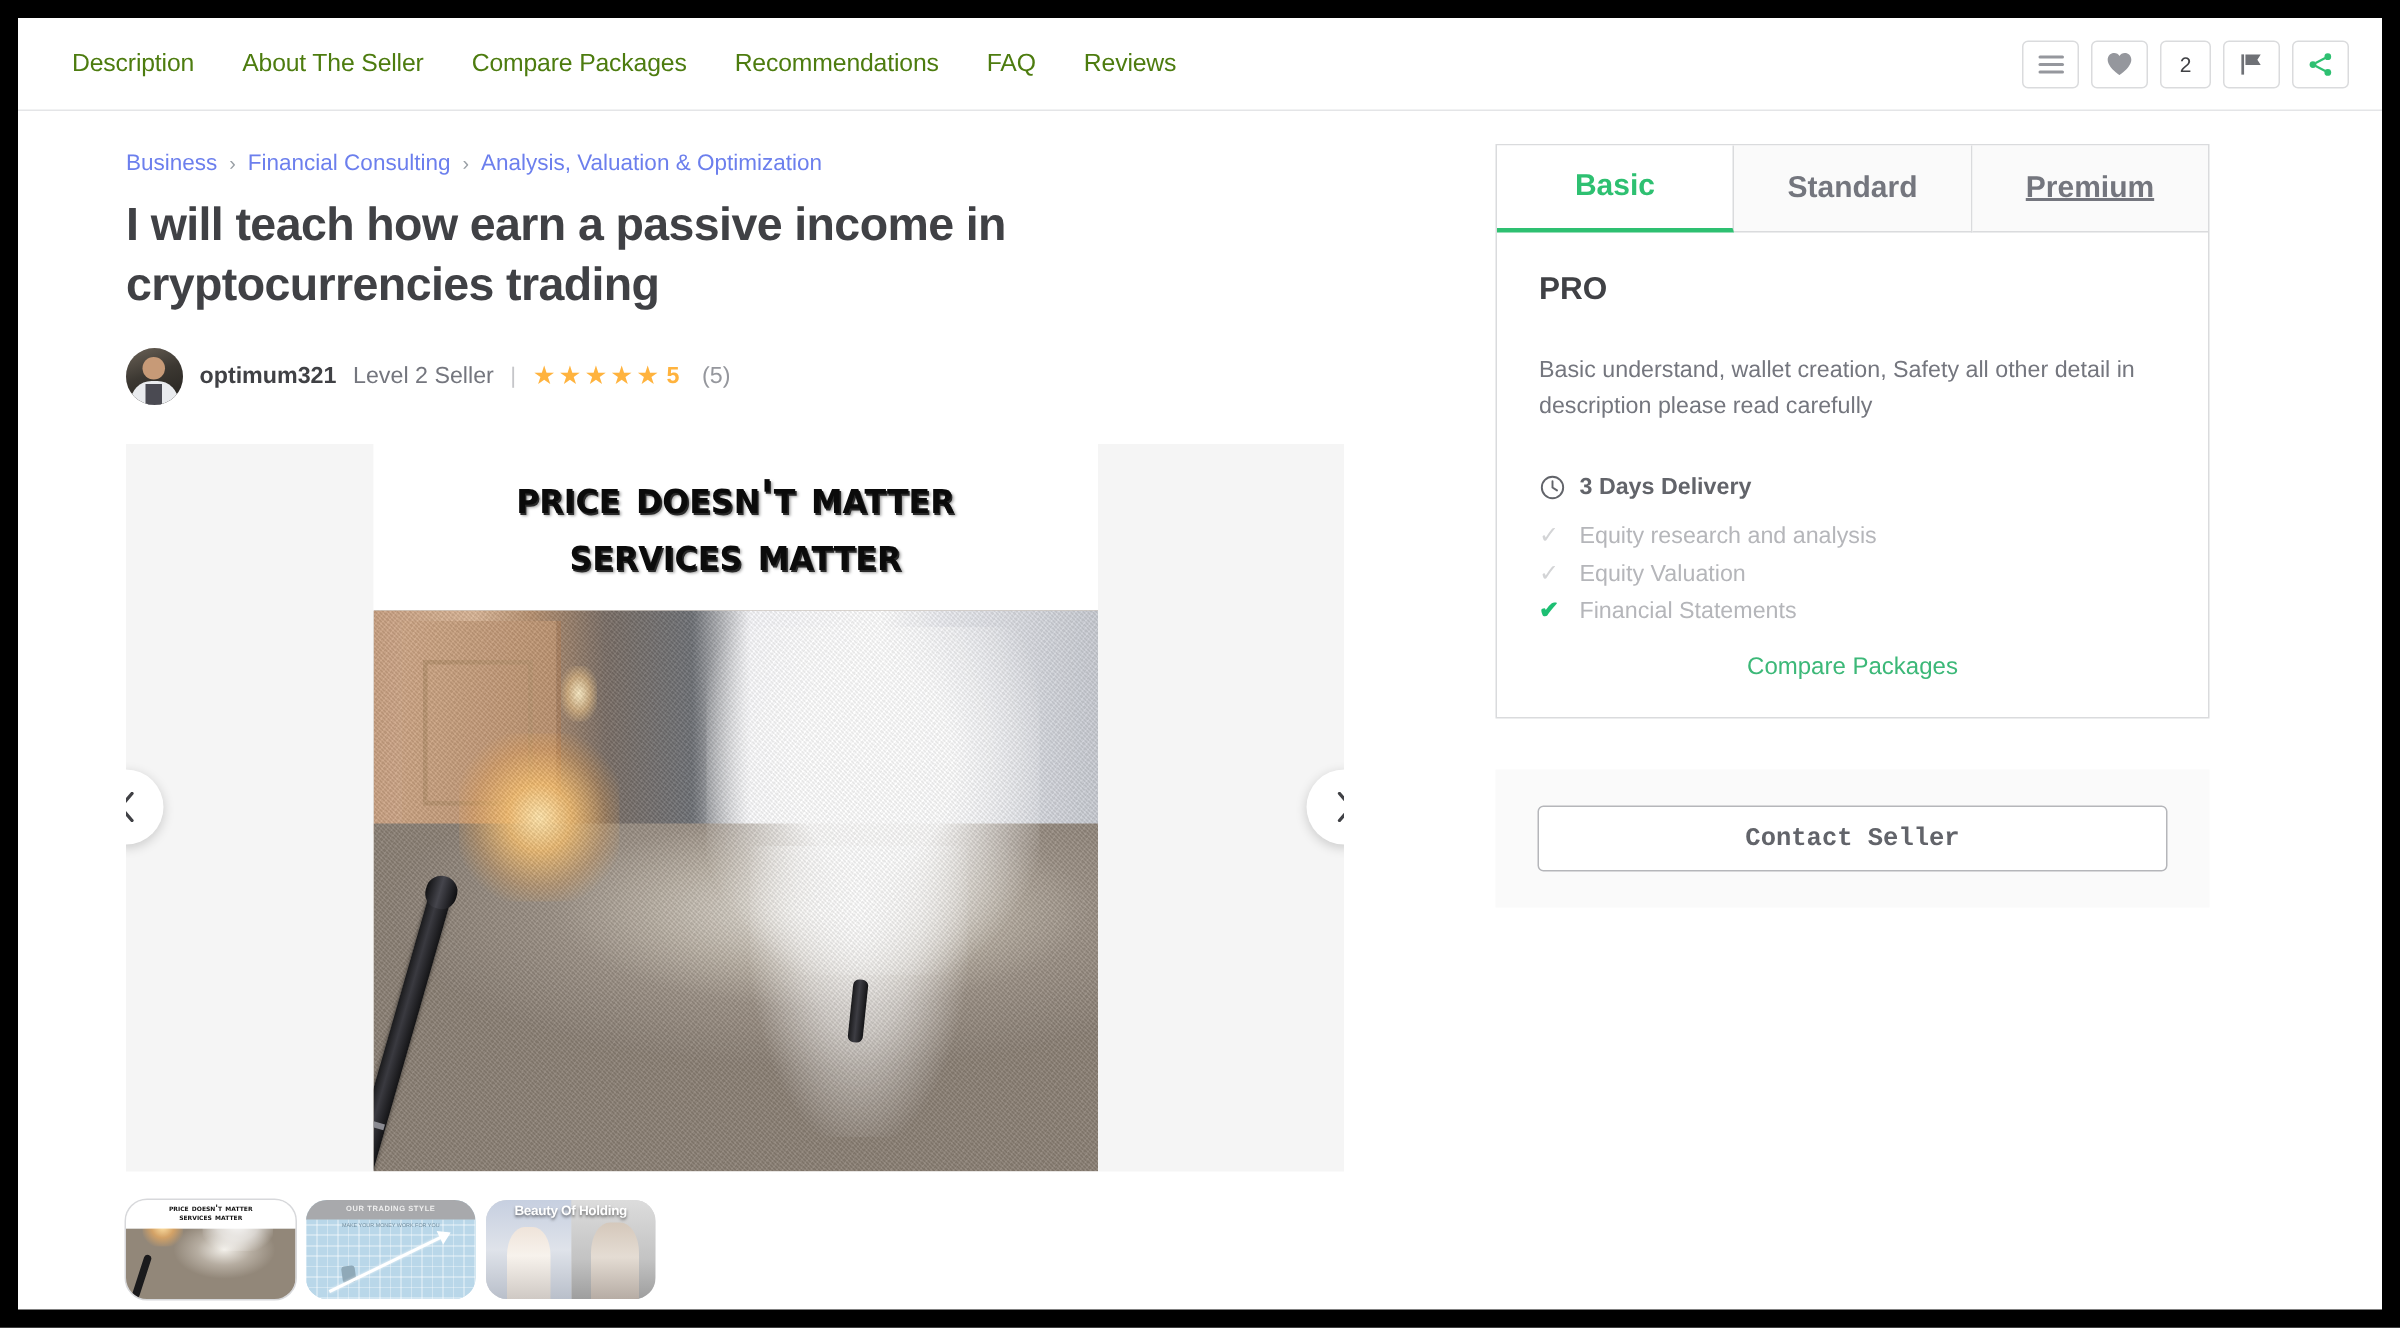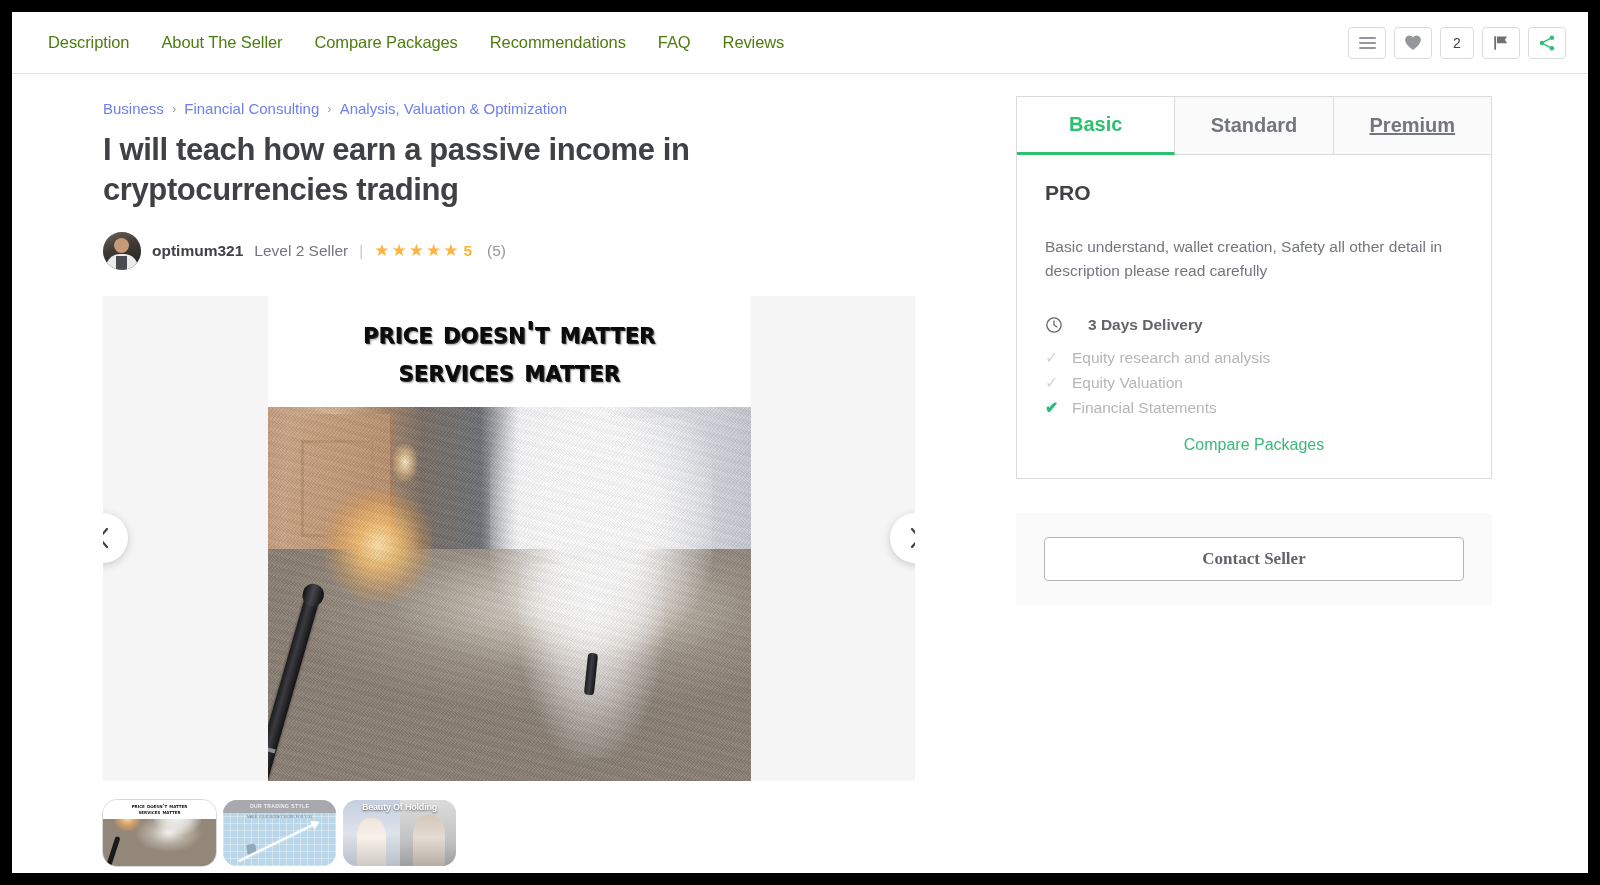--- a/index.html
+++ b/index.html
@@ -96,21 +96,20 @@
     height: 2px;
     background: #95979d;
     border-radius: 1px;
   }
 
   
   #body {
     display: flex;
     padding: 0;
     height: 799px;
-    margin-left: 19px;
   }
   #left-col {
     width: 985px;
     padding: 26px 0 0 72px;
     position: relative;
   }
   #right-col {
     width: 560px;
     padding: 22px 0 0 0;
   }
@@ -452,21 +451,21 @@
   #pkg-desc {
     font-size: 15.5px;
     line-height: 1.52;
     color: #74767e;
     margin-bottom: 34px;
     max-width: 400px;
   }
   #delivery-row {
     display: flex;
     align-items: center;
-    gap: 25px;
+    gap: 9px;
     margin-bottom: 15px;
   }
   #delivery-text { font-size: 15.5px; font-weight: bold; color: #62646a; }
   .feature {
     display: flex;
     align-items: center;
     gap: 12px;
     margin-bottom: 7px;
     font-size: 15.5px;
     color: #b5b6ba;
@@ -507,21 +506,21 @@
   #contact-btn {
     width: 100%;
     height: 44px;
     background: #ffffff;
     border: 1px solid #b5b6ba;
     border-radius: 4px;
     color: #62646a;
     font-size: 17px;
     font-weight: bold;
     cursor: pointer;
-    font-family: Liberation Serif, serif;
+    font-family: Liberation Mono, monospace;
   }
 </style>
 </head>
 <body>
 
 <div id="frame">
 
   <div id="topnav">
     <div class="nav-tabs">
       <div class="nav-tab">

